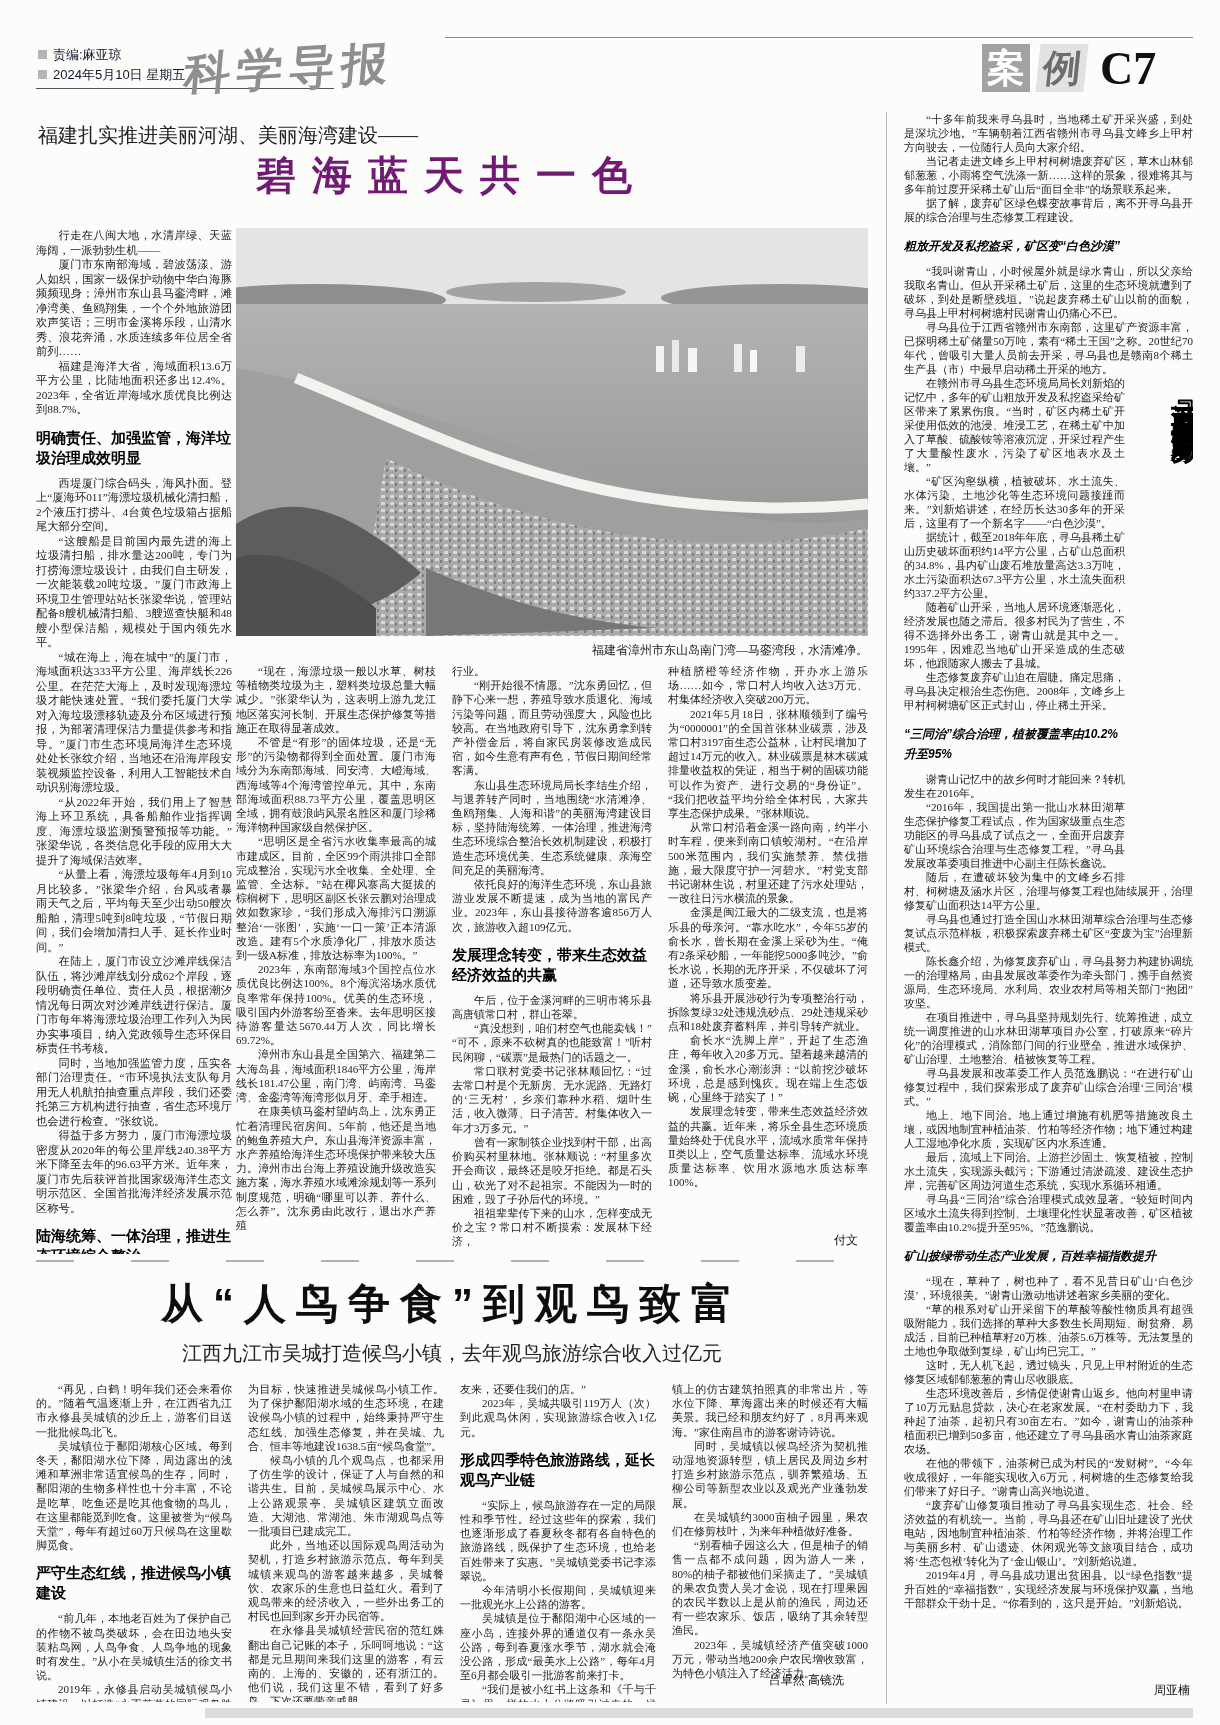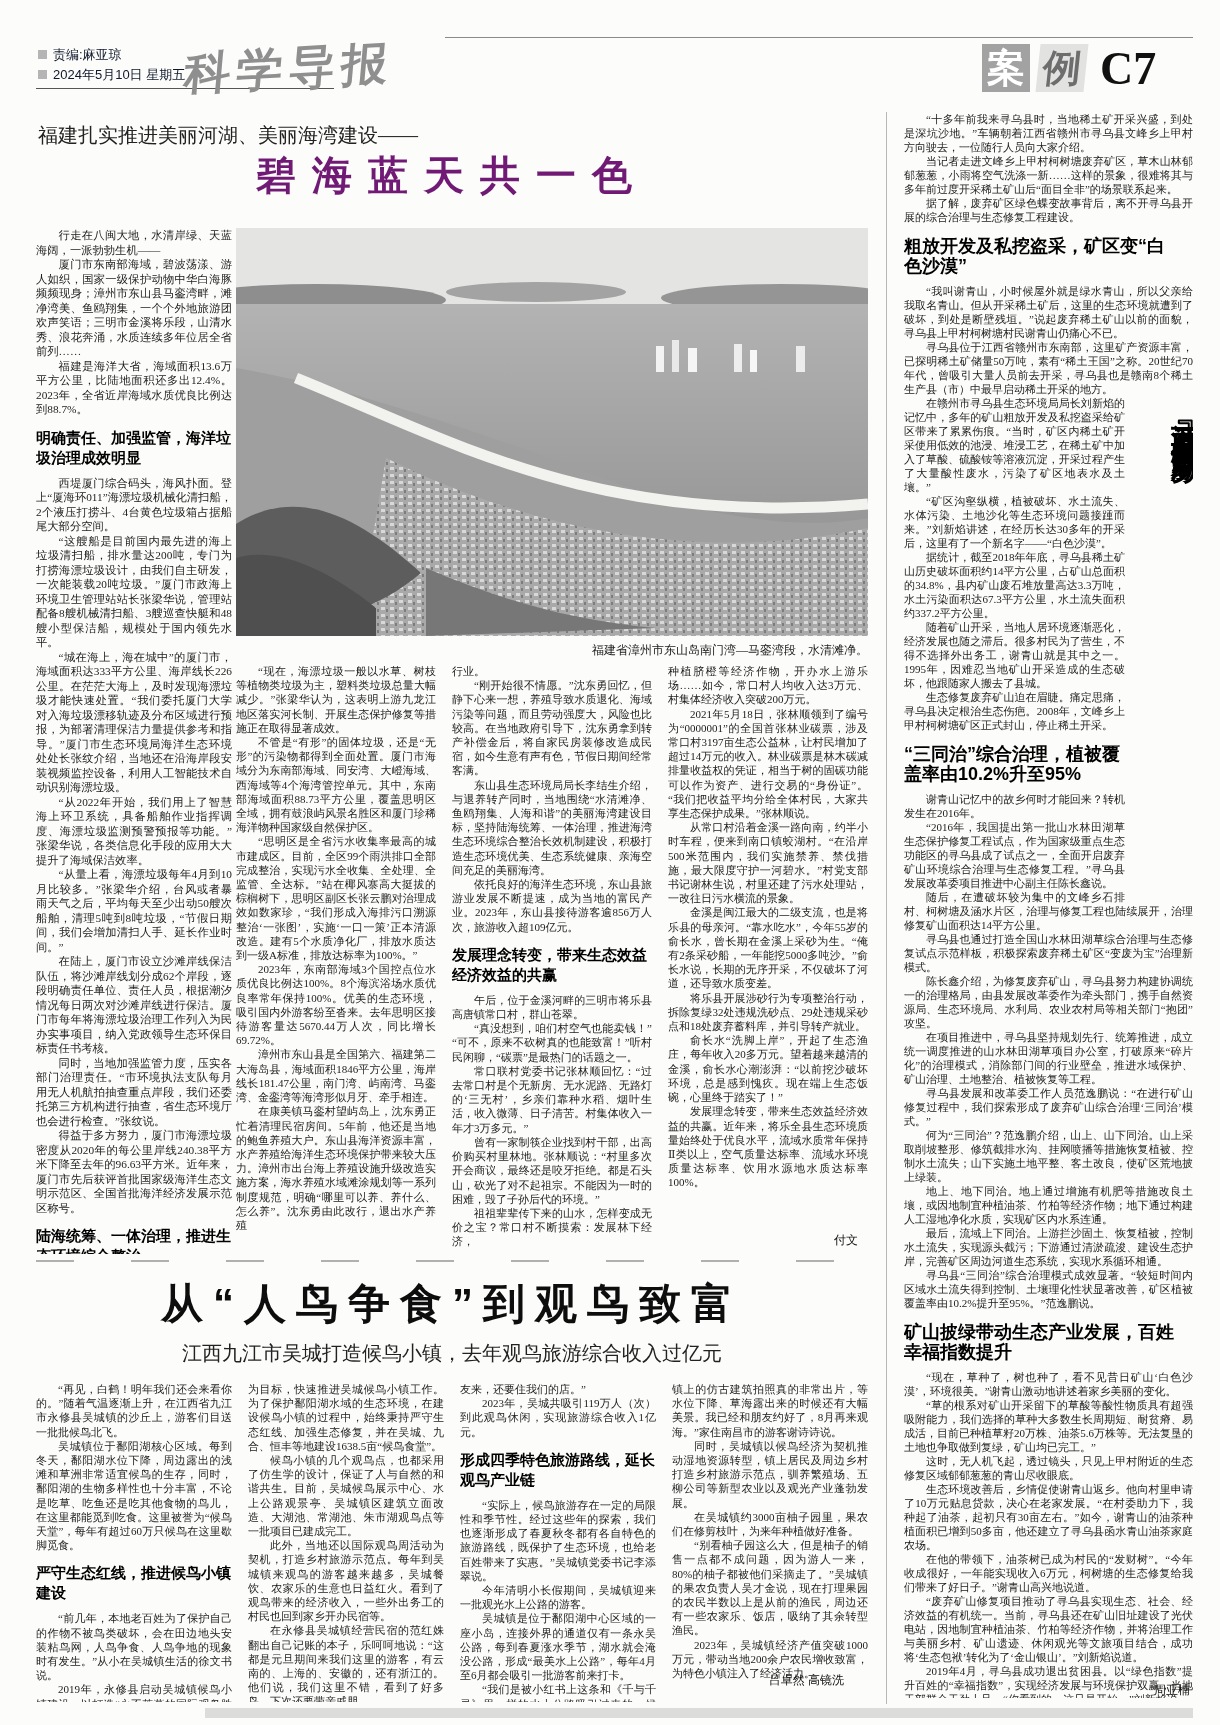--- a/index.html
+++ b/index.html
@@ -29,21 +29,21 @@
   #cols234{left:236px;top:664px;width:632px;height:588px;display:flex;gap:16px;}
   #cols234>div{width:200px;height:588px;}
   .para{margin:0;text-indent:2em;text-align:justify;}
   .para.cont{text-indent:0;}
   .col-subhead{font-family:"Liberation Sans",sans-serif;font-size:15px;line-height:20px;
                font-weight:bold;color:#000;margin:11px 0 8px 0;}
   .byline-abs{font-size:12px;text-align:right;font-family:"Liberation Sans",sans-serif;color:#111;}
   
   #right-rule{left:886px;top:112px;width:1px;height:1592px;background:#b8b8b8;}
   #right-article{left:904px;top:112px;width:289px;height:1586px;font-size:11px;line-height:14px;overflow:hidden;}
-  #right-article .col-subhead{font-size:18px;line-height:20px;margin:12px 16px 8px 0;}
+  #right-article .col-subhead{font-size:12px;line-height:20px;margin:12px 16px 8px 0;font-style:italic;}
   .vertical-headline{float:right;width:56px;height:486px;margin:4px 0 6px 12px;
       writing-mode:vertical-rl;text-orientation:upright;font-family:"Liberation Sans",sans-serif;
       font-size:31px;font-weight:900;letter-spacing:2px;color:#000;text-align:justify;}
   
   #divider{left:36px;top:1260px;width:832px;height:2px;
      background:repeating-linear-gradient(90deg,#b0b0b0 0 38px,transparent 38px 95px);}
   #bottom-headline{left:36px;top:1276px;width:832px;text-align:center;font-size:42px;font-weight:900;
       letter-spacing:10px;font-family:"Liberation Sans",sans-serif;color:#0d0d0d;white-space:nowrap;}
   #bottom-subtitle{left:36px;top:1340px;width:832px;text-align:center;font-size:20px;color:#222;}
   #bottom-cols{left:36px;top:1382px;width:832px;height:320px;display:flex;gap:16px;}
@@ -169,21 +169,20 @@
       <p class="para">随着矿山开采，当地人居环境逐渐恶化，经济发展也随之滞后。很多村民为了营生，不得不选择外出务工，谢青山就是其中之一。1995年，因难忍当地矿山开采造成的生态破坏，他跟随家人搬去了县城。</p>
       <p class="para">生态修复废弃矿山迫在眉睫。痛定思痛，寻乌县决定根治生态伤疤。2008年，文峰乡上甲村柯树塘矿区正式封山，停止稀土开采。</p>
       <h3 class="col-subhead">“三同治”综合治理，植被覆盖率由10.2%升至95%</h3>
       <p class="para">谢青山记忆中的故乡何时才能回来？转机发生在2016年。</p>
       <p class="para">“2016年，我国提出第一批山水林田湖草生态保护修复工程试点，作为国家级重点生态功能区的寻乌县成了试点之一，全面开启废弃矿山环境综合治理与生态修复工程。”寻乌县发展改革委项目推进中心副主任陈长鑫说。</p>
       <p class="para">随后，在遭破坏较为集中的文峰乡石排村、柯树塘及涵水片区，治理与修复工程也陆续展开，治理修复矿山面积达14平方公里。</p>
       <p class="para">寻乌县也通过打造全国山水林田湖草综合治理与生态修复试点示范样板，积极探索废弃稀土矿区“变废为宝”治理新模式。</p>
       <p class="para">陈长鑫介绍，为修复废弃矿山，寻乌县努力构建协调统一的治理格局，由县发展改革委作为牵头部门，携手自然资源局、生态环境局、水利局、农业农村局等相关部门“抱团”攻坚。</p>
       <p class="para">在项目推进中，寻乌县坚持规划先行、统筹推进，成立统一调度推进的山水林田湖草项目办公室，打破原来“碎片化”的治理模式，消除部门间的行业壁垒，推进水域保护、矿山治理、土地整治、植被恢复等工程。</p>
       <p class="para">寻乌县发展和改革委工作人员范逸鹏说：“在进行矿山修复过程中，我们探索形成了废弃矿山综合治理‘三同治’模式。”</p>
-      <p class="para">何为“三同治”？范逸鹏介绍，山上、山下同治。山上采取削坡整形、修筑截排水沟、挂网喷播等措施恢复植被、控制水土流失；山下实施土地平整、客土改良，使矿区荒地披上绿装。</p>
       <p class="para">地上、地下同治。地上通过增施有机肥等措施改良土壤，或因地制宜种植油茶、竹柏等经济作物；地下通过构建人工湿地净化水质，实现矿区内水系连通。</p>
       <p class="para">最后，流域上下同治。上游拦沙固土、恢复植被，控制水土流失，实现源头截污；下游通过清淤疏浚、建设生态护岸，完善矿区周边河道生态系统，实现水系循环相通。</p>
       <p class="para">寻乌县“三同治”综合治理模式成效显著。“较短时间内区域水土流失得到控制、土壤理化性状显著改善，矿区植被覆盖率由10.2%提升至95%。”范逸鹏说。</p>
       <h3 class="col-subhead">矿山披绿带动生态产业发展，百姓幸福指数提升</h3>
       <p class="para">“现在，草种了，树也种了，看不见昔日矿山‘白色沙漠’，环境很美。”谢青山激动地讲述着家乡美丽的变化。</p>
       <p class="para">“草的根系对矿山开采留下的草酸等酸性物质具有超强吸附能力，我们选择的草种大多数生长周期短、耐贫瘠、易成活，目前已种植草籽20万株、油茶5.6万株等。无法复垦的土地也争取做到复绿，矿山均已完工。”</p>
       <p class="para">这时，无人机飞起，透过镜头，只见上甲村附近的生态修复区域郁郁葱葱的青山尽收眼底。</p>
       <p class="para">生态环境改善后，乡情促使谢青山返乡。他向村里申请了10万元贴息贷款，决心在老家发展。“在村委助力下，我种起了油茶，起初只有30亩左右。”如今，谢青山的油茶种植面积已增到50多亩，他还建立了寻乌县函水青山油茶家庭农场。</p>
       <p class="para">在他的带领下，油茶树已成为村民的“发财树”。“今年收成很好，一年能实现收入6万元，柯树塘的生态修复给我们带来了好日子。”谢青山高兴地说道。</p>
       <p class="para">“废弃矿山修复项目推动了寻乌县实现生态、社会、经济效益的有机统一。当前，寻乌县还在矿山旧址建设了光伏电站，因地制宜种植油茶、竹柏等经济作物，并将治理工作与美丽乡村、矿山遗迹、休闲观光等文旅项目结合，成功将‘生态包袱’转化为了‘金山银山’。”刘新焰说道。</p>

